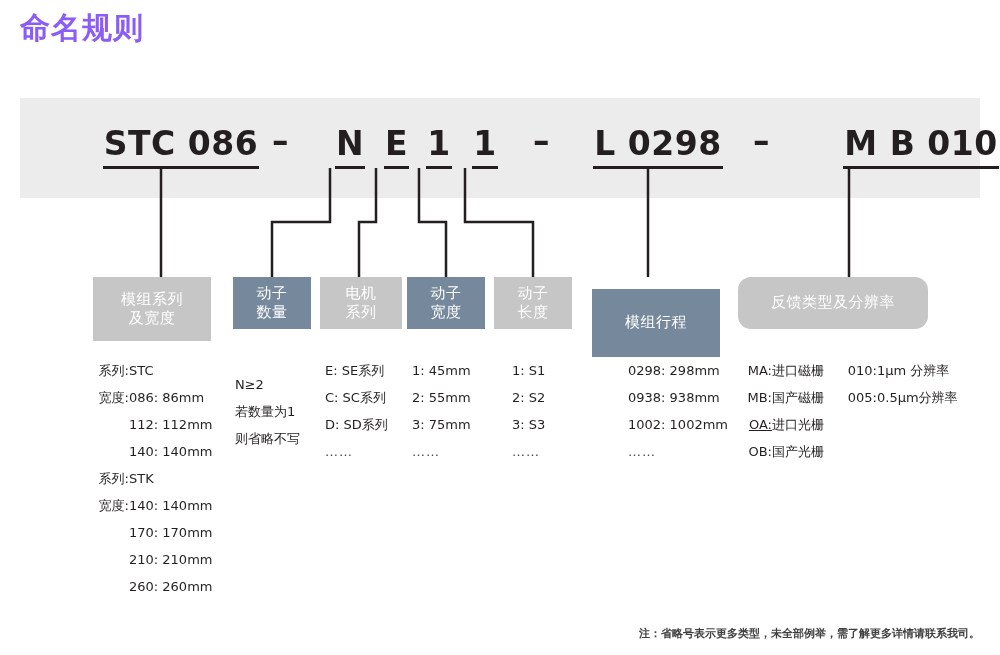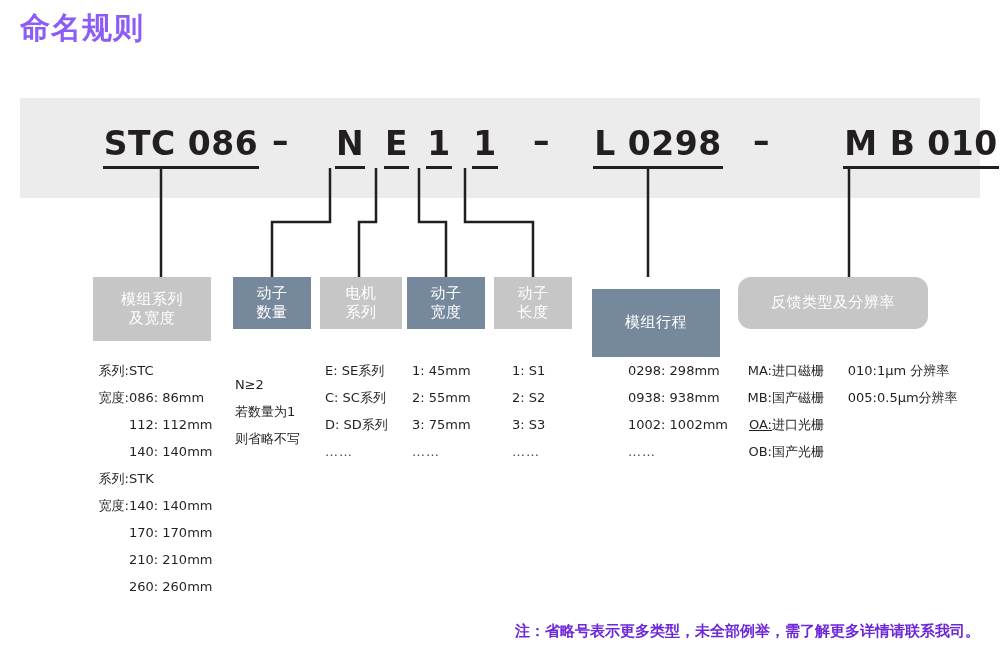--- a/index.html
+++ b/index.html
@@ -117,23 +117,23 @@
   }
   .ellipsis-line {
     letter-spacing: 1px;
     color: #4a4a4a;
   }
 
   #footnote {
     position: absolute;
     right: 20px;
     bottom: 14px;
-    font-size: 15px;
-    font-weight: bold;
-    color: #6d28d9;
+    font-size: 11px;
+    font-weight: bold;
+    color: #404040;
     white-space: nowrap;
   }
 </style>
 </head>
 <body>
 
 <div id="page-title">命名规则</div>
 
 <div id="code-banner">
   <div id="code-row">

